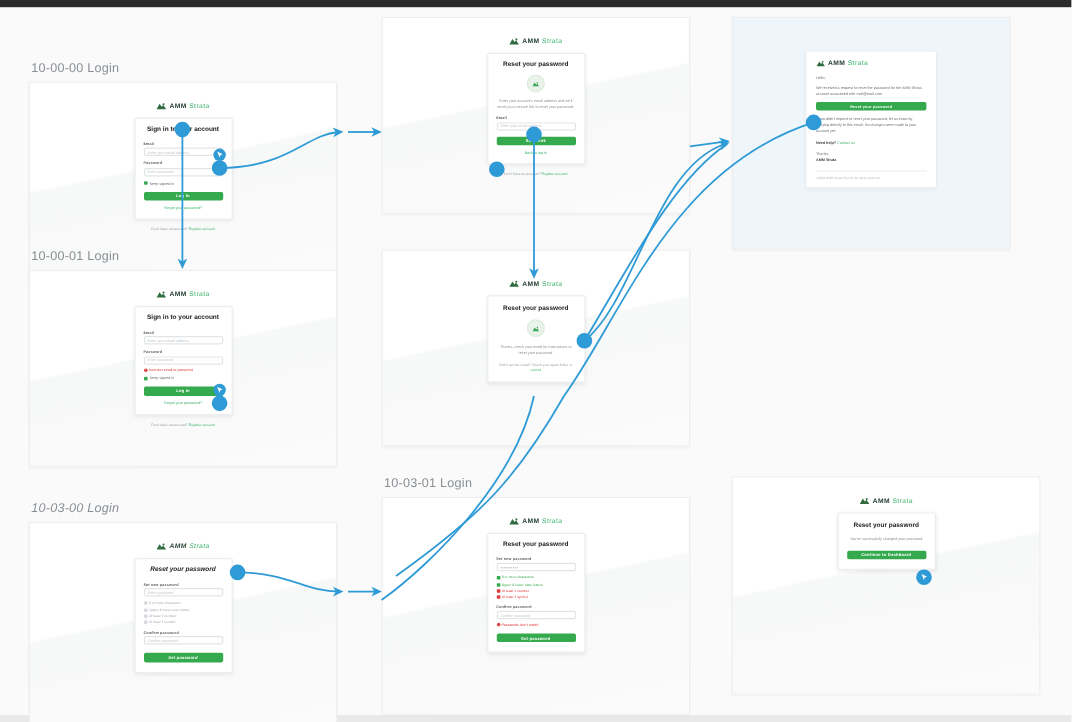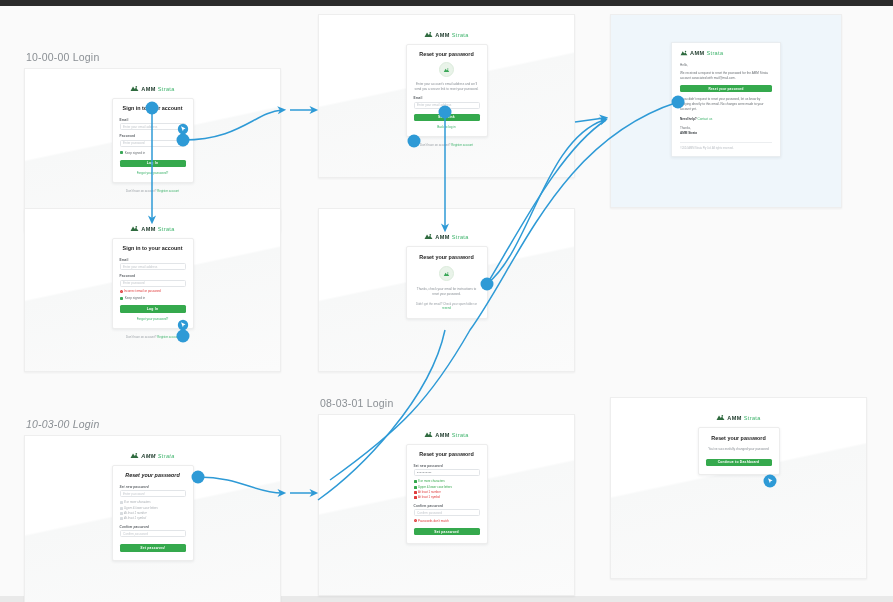--- a/index.html
+++ b/index.html
@@ -204,20 +204,21 @@
         </div>
         <div class="email-p" style="margin-top:5px;">Thanks,</div>
         <div class="email-p"><b>AMM Strata</b></div>
         <div class="email-hr" style="margin:6px 0 4px;"></div>
         <div class="email-foot">©2024 AMM Strata Pty Ltd. All rights reserved.</div>
       </div>
     </div>
   </div>
 
   <div class="frame" style="left:24px;top:208px;">
+    <div class="frame-title">10-00-01 Login</div>
     <div class="frame-body" style="width:255px;height:162px;">
       <div class="wash"></div>
       <div class="screen">
         <div class="logo" style="margin-top:16px;">
           <svg width="9" height="7" viewBox="0 0 18 14">
             <path d="M1 12 L6 3 L9.5 8 L12 5 L17 12 Z" fill="#2f6b3f"></path>
             <circle cx="12.6" cy="3.6" r="1.7" fill="#2f6b3f"></circle>
           </svg>
           <span class="lg-amm">AMM</span>
           <span class="lg-strata">Strata</span>
@@ -330,21 +331,21 @@
                 <span>Confirm password</span>
               </div>
           </div>
           <div class="btn" style="margin-top:7px;">Set password</div>
         </div>
       </div>
     </div>
   </div>
 
   <div class="frame" style="left:318px;top:397px;">
-    <div class="frame-title">08-03-01 Login</div>
+    <div class="frame-title">10-03-01 Login</div>
     <div class="frame-body" style="width:255px;height:180px;">
       <div class="wash"></div>
       <div class="screen">
         <div class="logo" style="margin-top:16px;">
           <svg width="9" height="7" viewBox="0 0 18 14">
             <path d="M1 12 L6 3 L9.5 8 L12 5 L17 12 Z" fill="#2f6b3f"></path>
             <circle cx="12.6" cy="3.6" r="1.7" fill="#2f6b3f"></circle>
           </svg>
           <span class="lg-amm">AMM</span>
           <span class="lg-strata">Strata</span>

